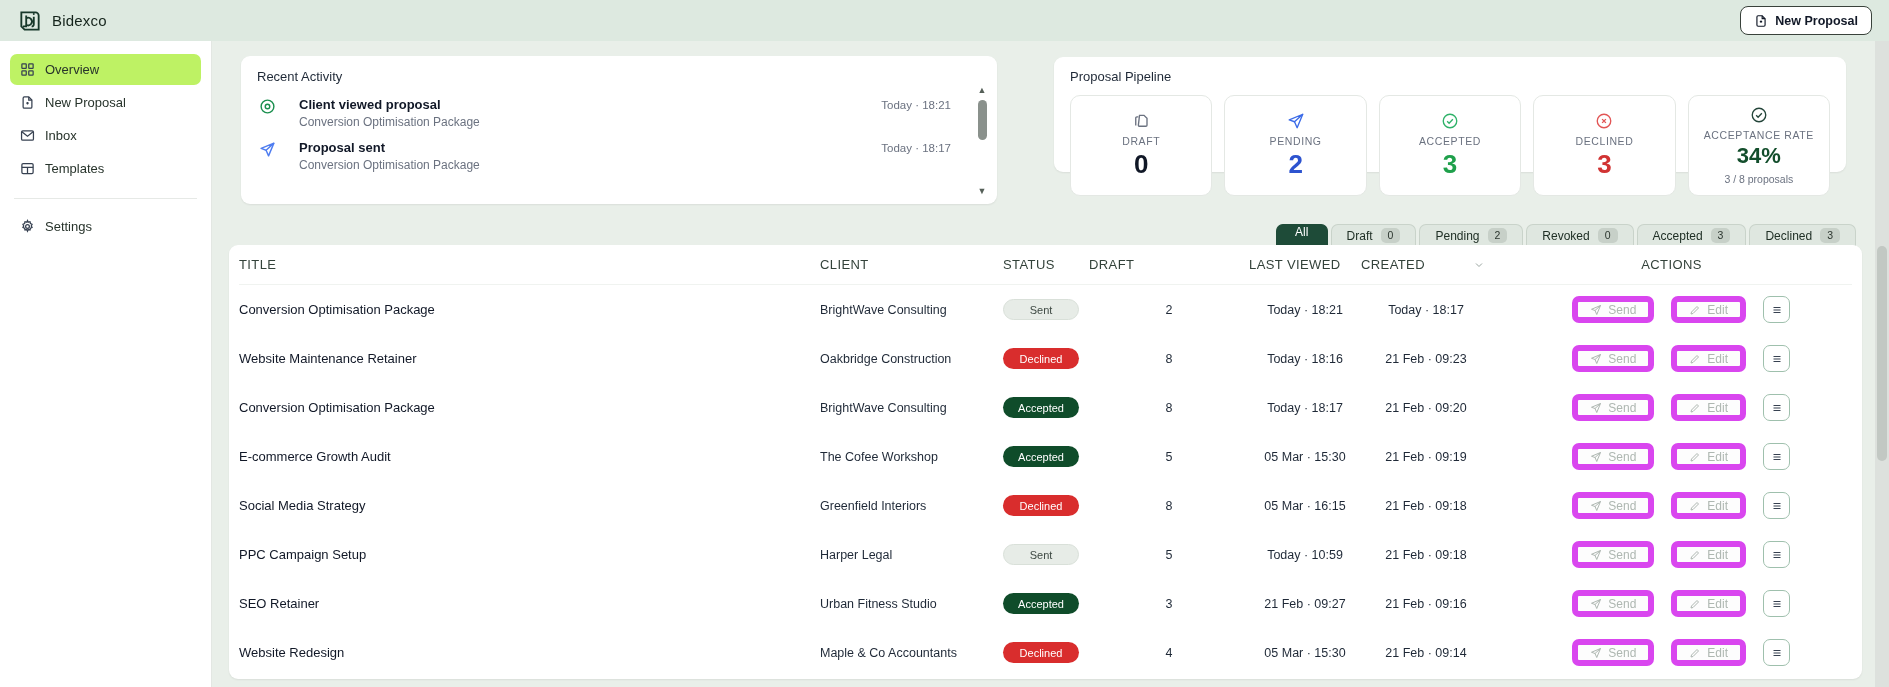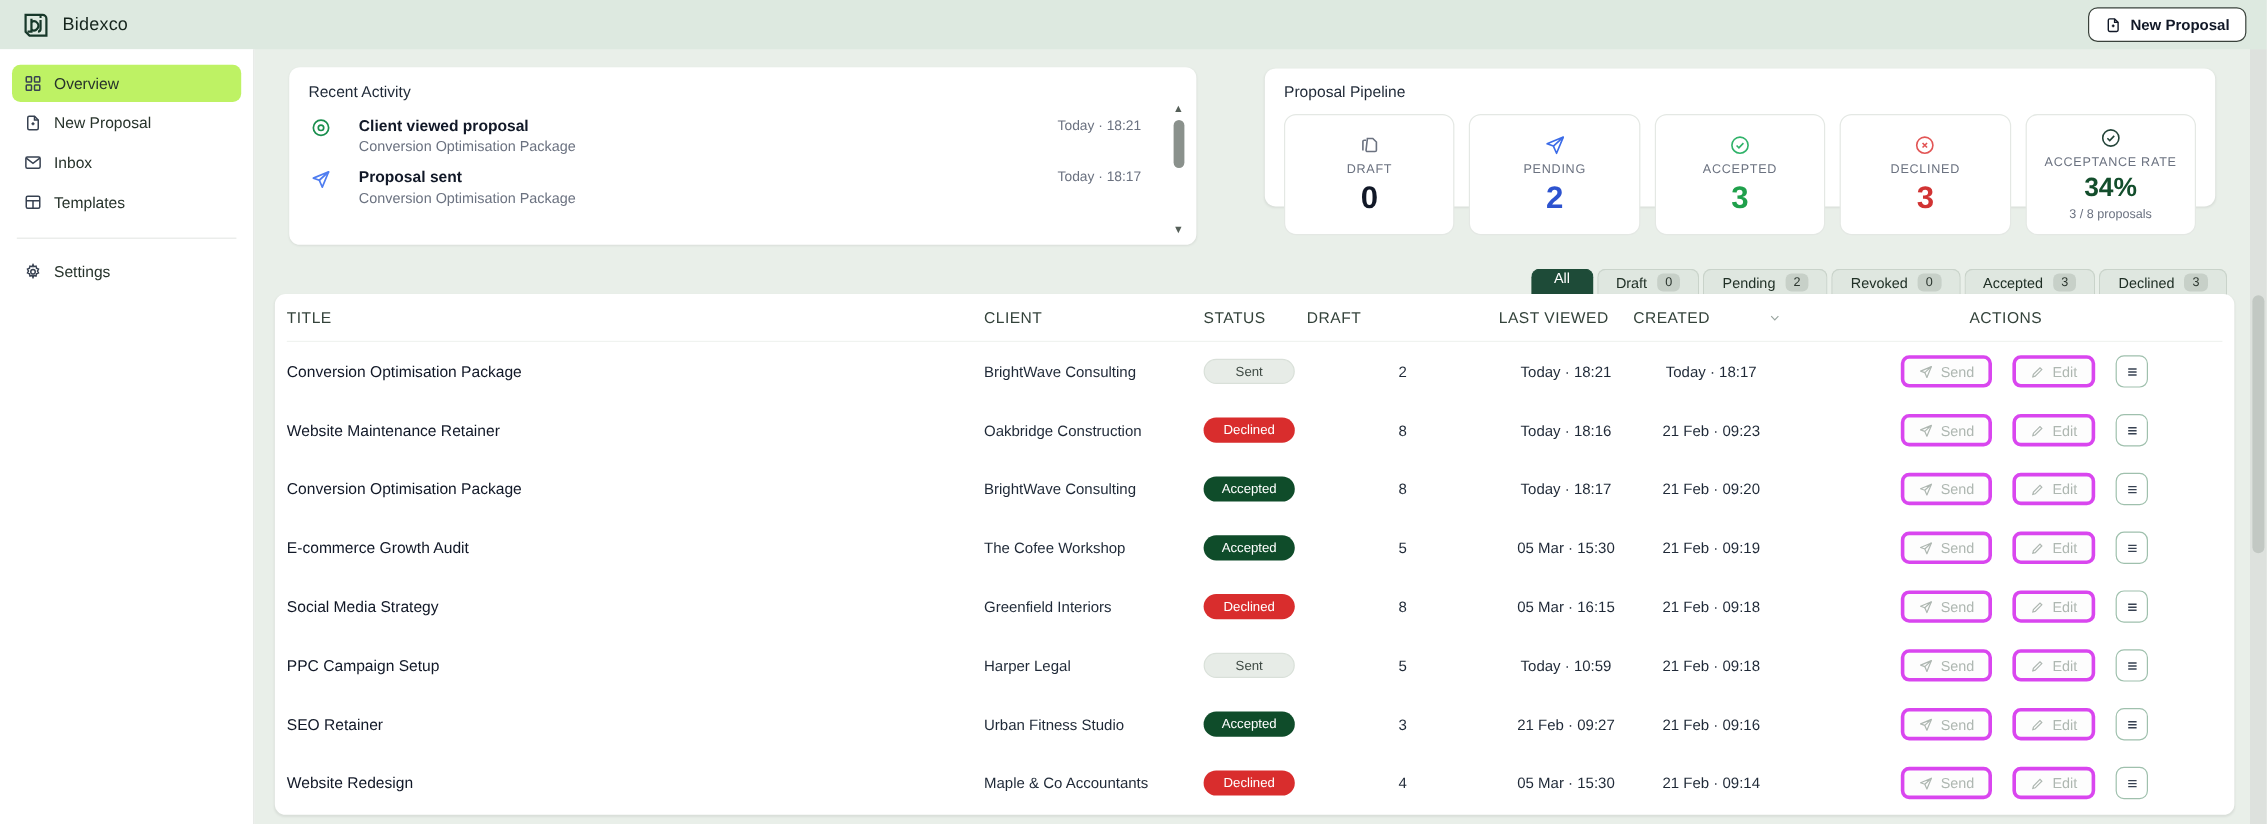--- a/index.html
+++ b/index.html
@@ -65,21 +65,21 @@
   .sort-chevron { cursor:pointer; display:flex; }
   .trow { height:49px; }
   .td-title { font-size:13px; font-weight:500; color:#111827; }
   .td { font-size:12.5px; color:#1f2937; }
   .td.center { text-align:center; }
   .badge { display:inline-flex; align-items:center; justify-content:center; width:76px; height:21px; border-radius:999px; font-size:11px; }
   .badge-sent { background:#e7ece7; color:#3f4a44; border:1px solid #d9e0d9; }
   .badge-declined { background:#d92d2d; color:#ffffff; }
   .badge-accepted { background:#0f4c2a; color:#ffffff; }
   .actions-cell { display:flex; justify-content:flex-end; gap:17px; padding-right:62px; }
-  .abtn { display:flex; align-items:center; gap:6px; height:27px; padding:0 12px; background:#fdfdfd; border:3px solid #d946ef; border-radius:7px; font-size:12px; color:#aeb7b1; cursor:pointer; }
+  .abtn { display:flex; align-items:center; gap:6px; height:27px; padding:0 12px; background:#fdfdfd; border:6px solid #d946ef; border-radius:7px; font-size:12px; color:#aeb7b1; cursor:pointer; }
   .menu-btn { width:27px; height:27px; display:flex; align-items:center; justify-content:center; background:#ffffff; border:1px solid #9fc0ad; border-radius:7px; cursor:pointer; }
 
   
   .page-scrollbar { position:absolute; right:0; top:0; bottom:0; width:14px; background:#dde1dd; }
   .page-thumb { position:absolute; top:205px; left:2px; width:10px; height:215px; background:#c2c8c3; border-radius:6px; cursor:pointer; }
 
   svg.icn { display:block; }
 </style>
 </head>
 <body>

